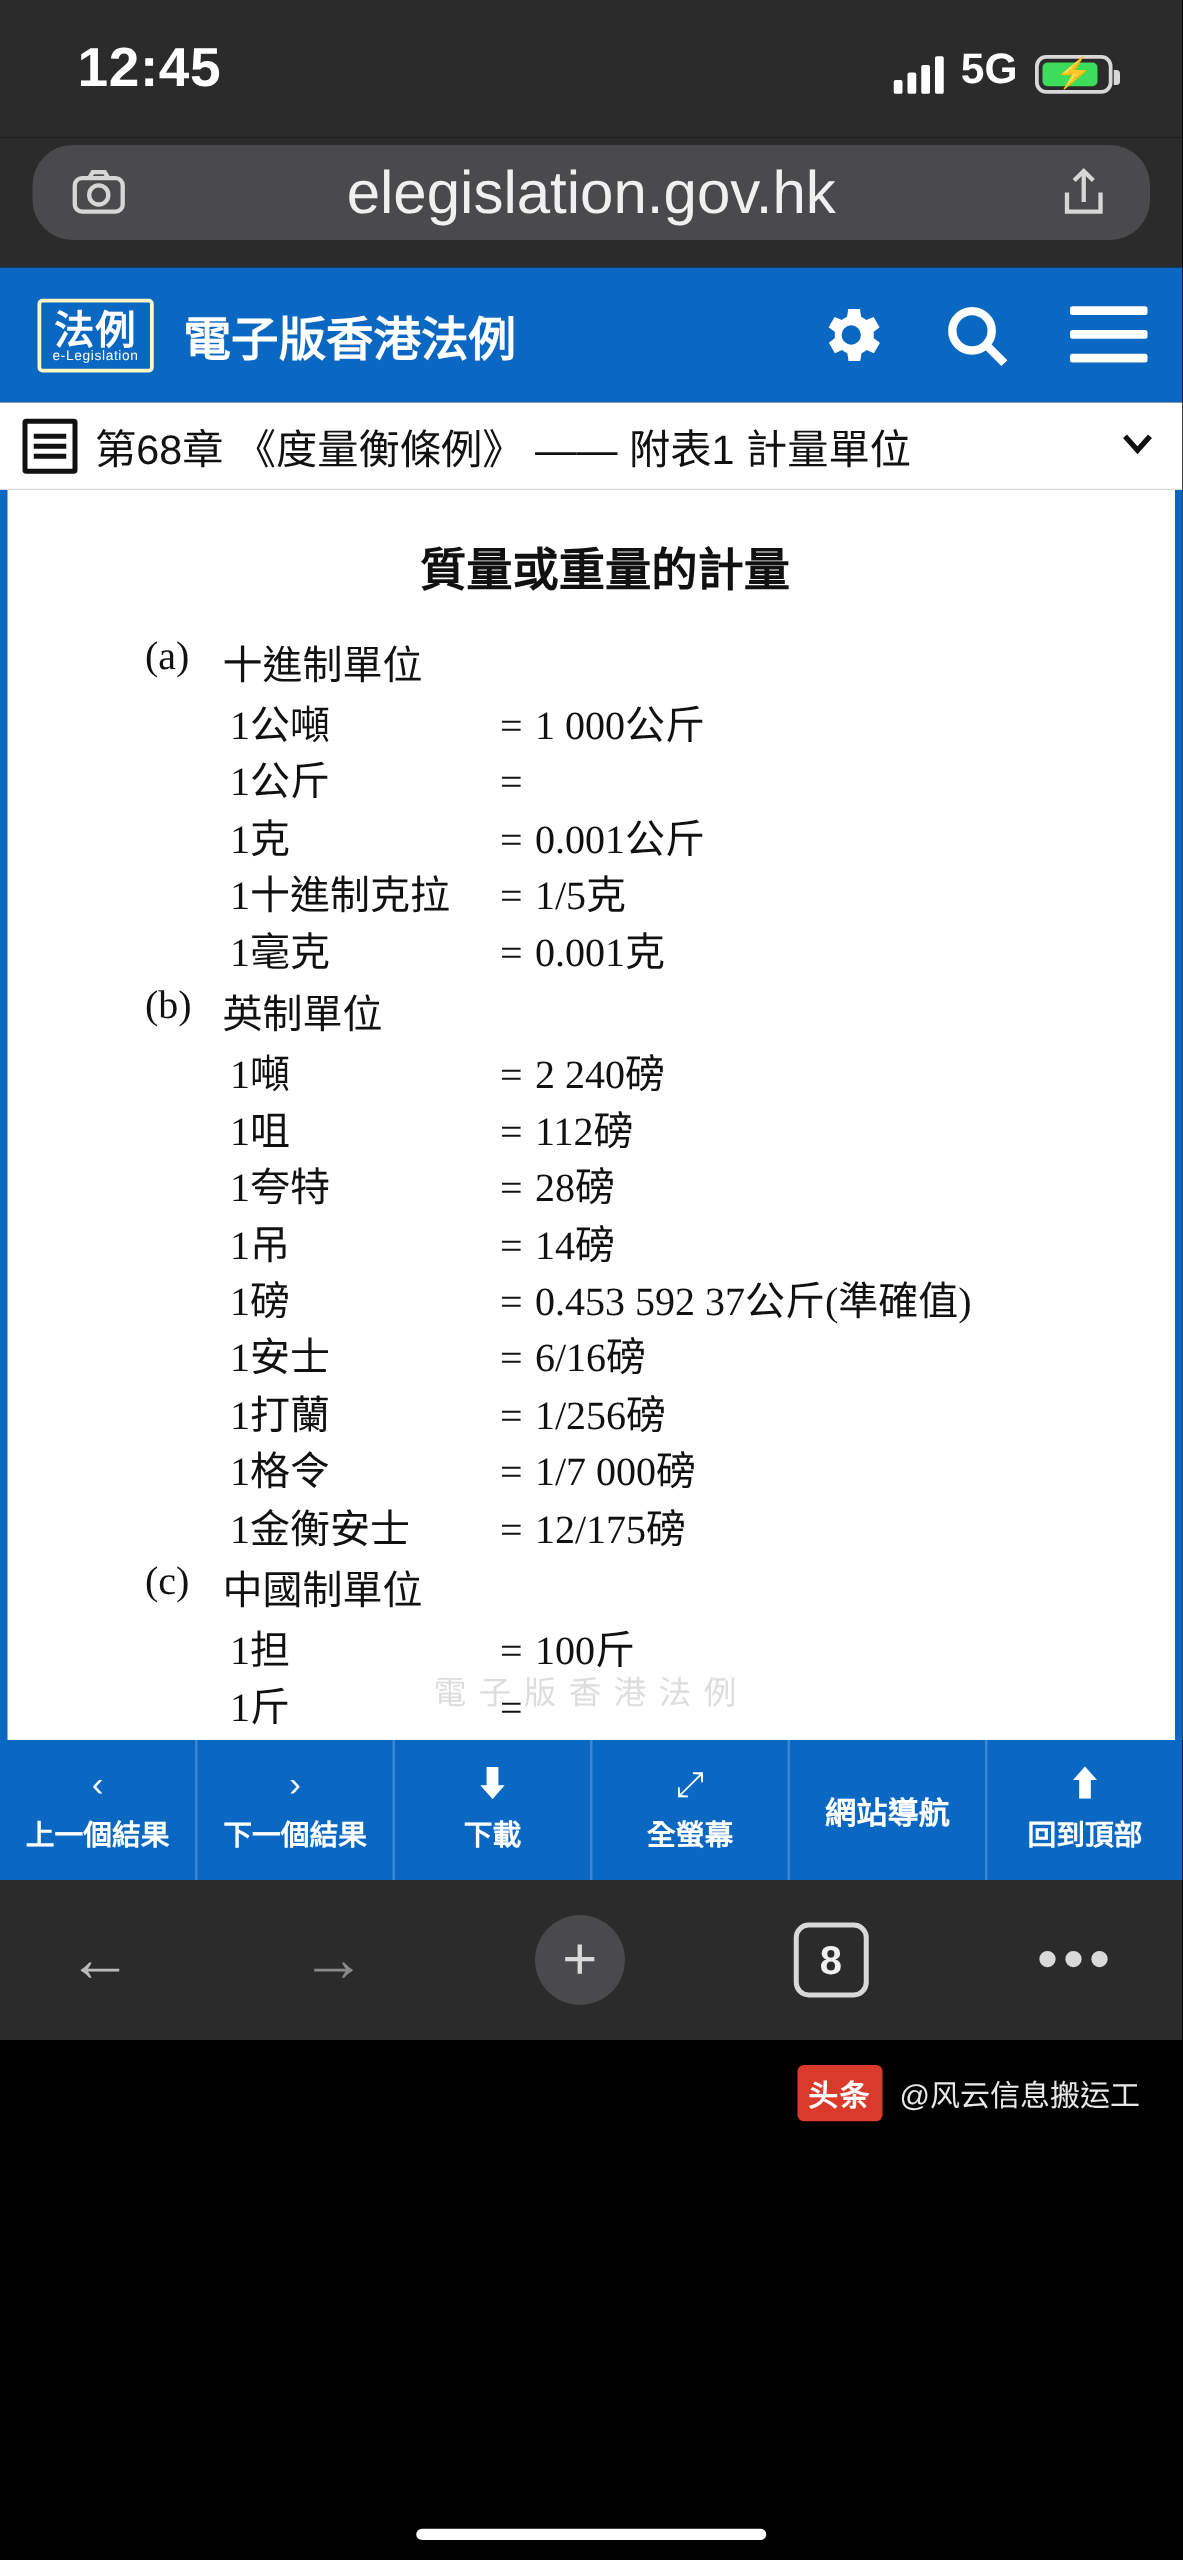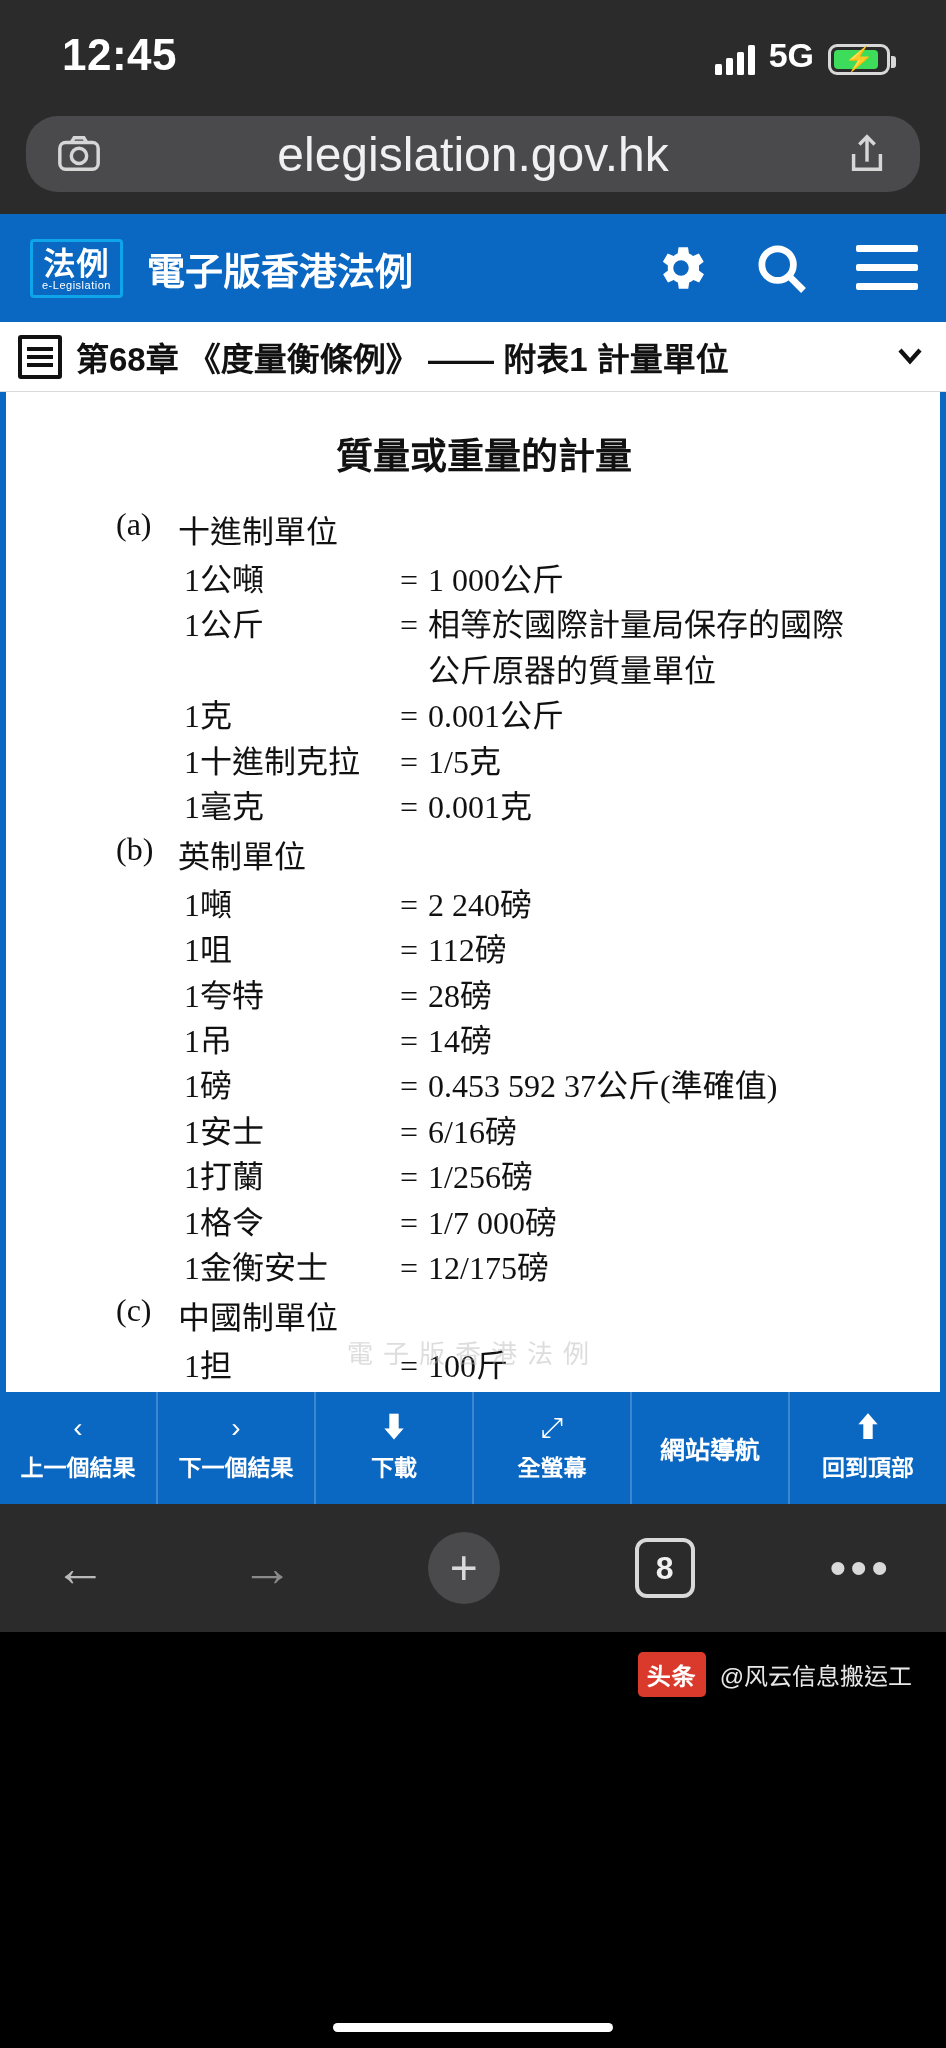--- a/index.html
+++ b/index.html
@@ -76,21 +76,21 @@
   
   .site-header {
     background: #0a67c2;
     height: 108px;
     display: flex;
     align-items: center;
     padding: 0 28px 0 30px;
     gap: 18px;
   }
   .logo-box {
-    border: 3px solid #0ea5e9;
+    border: 3px solid #fef9c3;
     border-radius: 4px;
     padding: 6px 9px 4px 9px;
     color: #fff;
     text-align: center;
     line-height: 1;
   }
   .logo-box .cn { font-size: 32px; font-weight: 700; letter-spacing: 1px; }
   .logo-box .en { font-size: 11px; letter-spacing: 0.5px; margin-top: 0; }
   .site-title {
     color: #fff;
@@ -118,21 +118,21 @@
     gap: 14px;
   }
   .toc-icon {
     width: 44px; height: 44px; border: 4px solid #111; border-radius: 3px;
     display:flex; flex-direction: column; justify-content: center; gap: 4px; padding: 0 5px;
     flex: 0 0 auto;
   }
   .toc-icon i { display:block; height: 4px; background:#111; }
   .doc-title {
     font-size: 33px;
-    font-weight: 700;
+    font-weight: 400;
     color: #111;
     white-space: nowrap;
     overflow: hidden;
     flex: 1;
   }
   .chev-down { flex: 0 0 auto; width: 44px; color: #111; }
 
   
   .content {
     background: #fff;
@@ -339,21 +339,20 @@
         <span class="gname">十進制單位</span>
       </div>
       <div class="row">
         <span class="unit">1公噸</span>
         <span class="eq">=</span>
         <span class="val"><span>1 000公斤</span></span>
       </div>
       <div class="row">
         <span class="unit">1公斤</span>
         <span class="eq">=</span>
-        <span class="val"><span>相等於國際計量局保存的國際</span><span class="cont">公斤原器的質量單位</span></span>
       </div>
       <div class="row">
         <span class="unit">1克</span>
         <span class="eq">=</span>
         <span class="val"><span>0.001公斤</span></span>
       </div>
       <div class="row">
         <span class="unit">1十進制克拉</span>
         <span class="eq">=</span>
         <span class="val"><span>1/5克</span></span>

